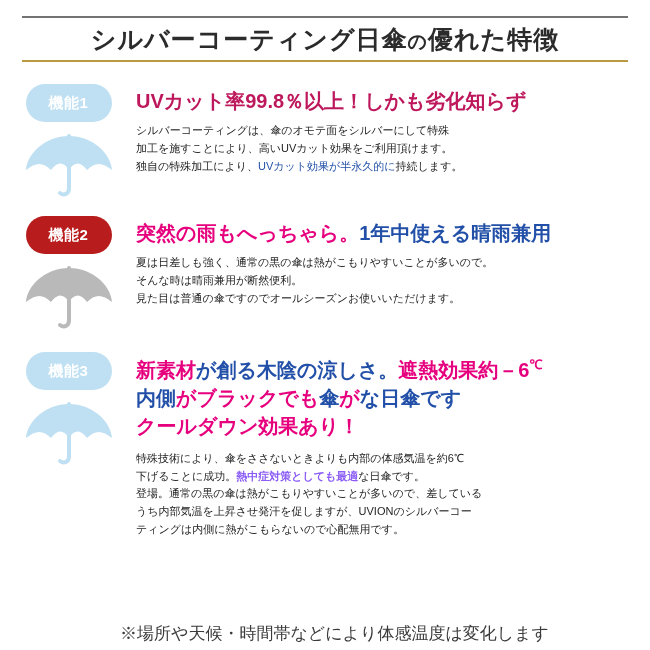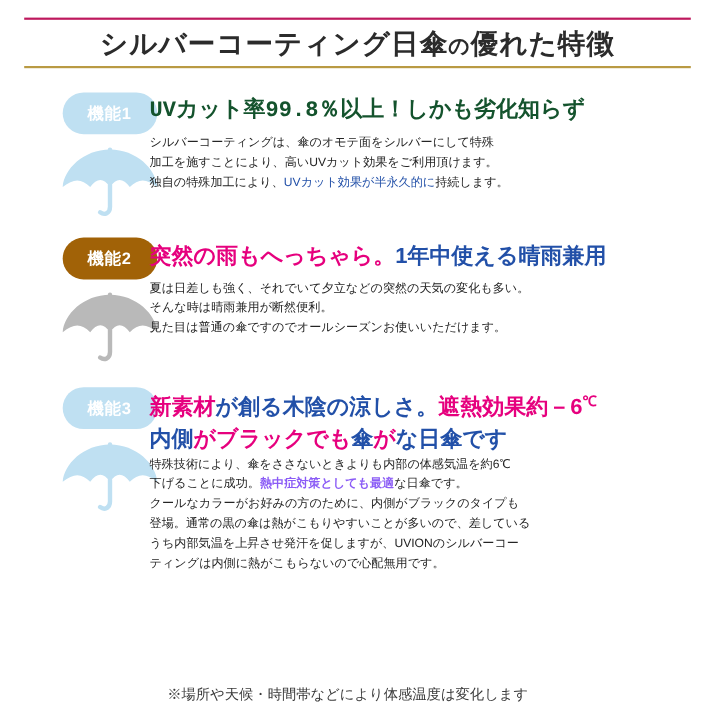--- a/index.html
+++ b/index.html
@@ -14,21 +14,21 @@
     width: 650px; height: 650px;
     background: #ffffff;
     overflow: hidden;
   }
 
   
   .header {
     position: absolute;
     left: 22px; top: 16px;
     width: 606px; height: 46px;
-    border-top: 2px solid #be185d;
+    border-top: 2px solid #737373;
     border-bottom: 2px solid #b99a43;
     display: flex;
     align-items: center;
     justify-content: center;
   }
   .header .title {
     font-size: 25px;
     font-weight: bold;
     letter-spacing: 1px;
     color: #2b2b2b;
@@ -39,74 +39,74 @@
   }
 
   
   .feature {
     position: absolute;
     left: 0;
     width: 650px;
   }
   .badge-col {
     position: absolute;
-    left: 47px;
+    left: 16px;
     width: 105px;
     text-align: center;
   }
   .badge {
     width: 86px; height: 38px;
     border-radius: 19px;
     background: #bfe0f2;
     color: #ffffff;
     font-size: 15px;
     font-weight: bold;
     display: flex;
     align-items: center;
     justify-content: center;
     margin: 0 auto;
     letter-spacing: 0.5px;
   }
-  .badge.gray { background: #a16207; }
+  .badge.gray { background: #b91c1c; }
   .umbrella {
     margin: 6px auto 0;
     display: block;
   }
 
   .body-col {
     position: absolute;
     left: 136px;
     width: 500px;
   }
   .headline {
     font-size: 20px;
     font-weight: bold;
     line-height: 1.32;
     margin: 0 0 8px 0;
     white-space: nowrap;
   }
-  .headline.f1 { color: #14532d; font-family: Liberation Mono, monospace; }
+  .headline.f1 { color: #be185d; }
   .headline.f2 { color: #e6007e; }
   .headline.f3 { color: #e6007e; }
   .headline .blue { color: #2250a8; text-align: right; }
   .headline .sup { font-size: 13px; vertical-align: super; }
 
   .para {
     font-size: 11px;
     line-height: 1.62;
     color: #242424;
     margin: 0;
   }
   .para .hl-blue { color: #2250a8; font-weight: normal; }
   .para .hl-pink { color: #8b5cf6; font-weight: bold; }
 
   .note {
     position: absolute;
-    left: 152px;
-    font-size: 13px;
+    left: 120px;
+    font-size: 17px;
     color: #3a3a3a;
   }
 </style>
 </head>
 <body>
 
 <div id="page">
 
   <div class="header">
     <div class="title"><span>シルバーコーティング日傘</span><span class="small">の</span><span>優れた特徴</span></div>
@@ -133,41 +133,41 @@
     <div class="badge-col" style="top:0;">
       <div class="badge gray">機能2</div>
       <svg class="umbrella" width="96" height="72" viewBox="0 0 96 72">
         <path d="M48 8 C24 8 6 26 5 42 C15 34 22 34 30 42 C36 34 42 33 48 42 C54 33 60 34 66 42 C74 34 81 34 91 42 C90 26 72 8 48 8 Z" fill="#b9b9b9"></path>
         <rect x="46" y="6" width="4" height="6" rx="2" fill="#b9b9b9"></rect>
         <path d="M48 40 L48 60 C48 66 43 68 39 65" stroke="#b9b9b9" stroke-width="4" fill="none" stroke-linecap="round"></path>
       </svg>
     </div>
     <div class="body-col" style="top:4px;">
       <div class="headline f2"><span>突然の雨もへっちゃら。</span><span class="blue">1年中使える晴雨兼用</span></div>
-      <p class="para">夏は日差しも強く、それでいて夕立などの突然の天気の変化も多い。</p>
+      <p class="para">夏は日差しも強く、通常の黒の傘は熱がこもりやすいことが多いので。</p>
       <p class="para">そんな時は晴雨兼用が断然便利。</p>
       <p class="para">見た目は普通の傘ですのでオールシーズンお使いいただけます。</p>
     </div>
   </div>
 
   <div class="feature" style="top:352px;">
     <div class="badge-col" style="top:0;">
       <div class="badge">機能3</div>
       <svg class="umbrella" width="96" height="72" viewBox="0 0 96 72">
         <path d="M48 8 C24 8 6 26 5 42 C15 34 22 34 30 42 C36 34 42 33 48 42 C54 33 60 34 66 42 C74 34 81 34 91 42 C90 26 72 8 48 8 Z" fill="#bfe0f2"></path>
         <rect x="46" y="6" width="4" height="6" rx="2" fill="#bfe0f2"></rect>
         <path d="M48 40 L48 60 C48 66 43 68 39 65" stroke="#bfe0f2" stroke-width="4" fill="none" stroke-linecap="round"></path>
       </svg>
     </div>
     <div class="body-col" style="top:4px;">
       <div class="headline f3" style="margin-bottom:2px;"><span>新素材</span><span class="blue">が創る木陰の涼しさ。</span><span>遮熱効果約－6</span><span class="sup">℃</span></div>
       <div class="headline f3" style="margin-bottom:2px;"><span class="blue">内側</span><span>がブラックでも</span><span class="blue">傘</span><span>が</span><span class="blue">な日傘です</span></div>
+      <div class="headline f3" style="margin-bottom:10px;">クールダウン効果あり！</div>
       <p class="para">特殊技術により、傘をささないときよりも内部の体感気温を約6℃</p>
       <p class="para"><span>下げることに成功。</span><span class="hl-pink">熱中症対策としても最適</span><span>な日傘です。</span></p>
-      <p class="para">クールなカラーがお好みの方のために、内側がブラックのタイプも</p>
       <p class="para">登場。通常の黒の傘は熱がこもりやすいことが多いので、差している</p>
       <p class="para">うち内部気温を上昇させ発汗を促しますが、UVIONのシルバーコー</p>
       <p class="para">ティングは内側に熱がこもらないので心配無用です。</p>
     </div>
   </div>
 
   <div class="note" style="top:622px;">※場所や天候・時間帯などにより体感温度は変化します</div>
 
 </div>
 

